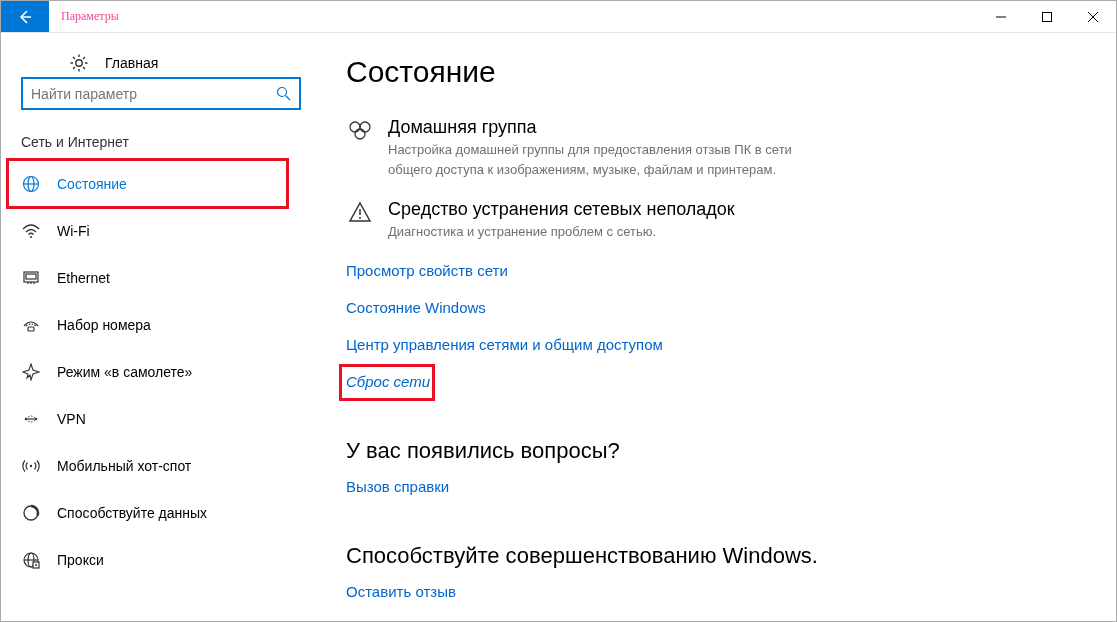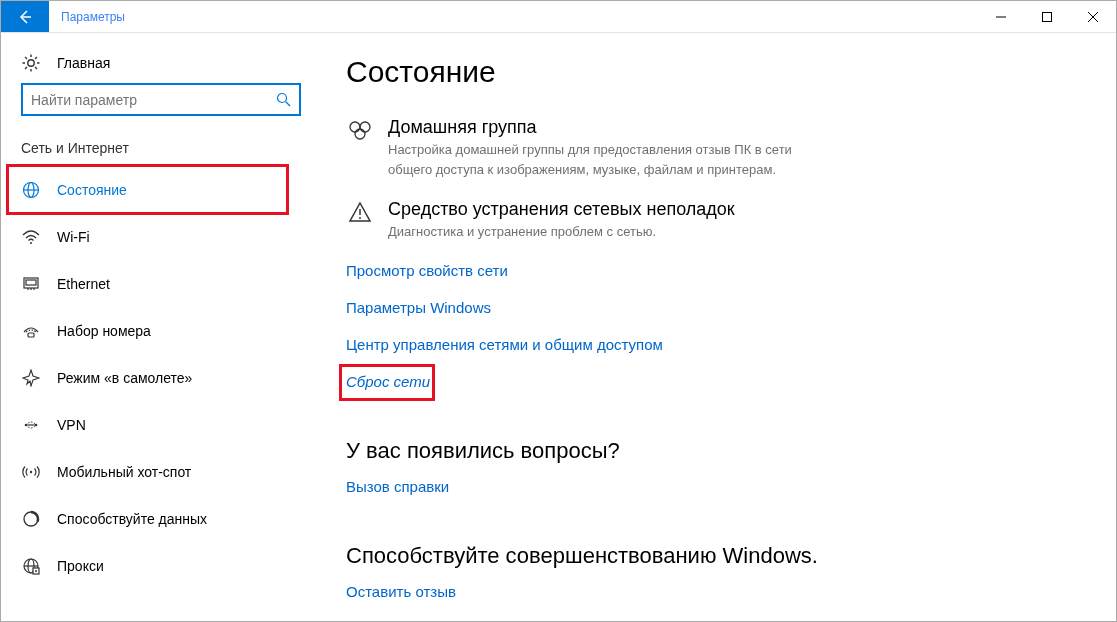--- a/index.html
+++ b/index.html
@@ -1,29 +1,29 @@
 <!DOCTYPE html>
 <html><head>
 <meta charset="utf-8">
 <style>
   * { box-sizing: border-box; margin: 0; padding: 0; font-family: "Segoe UI", Tahoma, Arial, sans-serif; }
   html,body { width:1117px; height:622px; background:#fff; overflow:hidden; }
   .window { width:1117px; height:622px; display:flex; flex-direction:column; border:1px solid #aaa; }
   
   .titlebar { height:32px; display:flex; align-items:stretch; border-bottom:1px solid #e5e5e5; }
   .back-btn { width:48px; background:#0078d7; color:#fff; display:flex; align-items:center; justify-content:center; cursor:pointer; }
-  .title-text { flex:1; display:flex; align-items:center; padding-left:12px; font-size:12px; color:#3b82f6; }
+  .title-text { flex:1; display:flex; align-items:center; padding-left:12px; font-size:12px; color:#ec4899;font-family:Liberation Serif, serif; }
   .win-controls { display:flex; }
   .win-btn { width:46px; display:flex; align-items:center; justify-content:center; font-size:10px; color:#000; cursor:pointer; }
   .win-btn.close { font-size:13px; }
   
   .body { flex:1; display:flex; overflow:hidden; }
   
   .sidebar { width:315px; padding:20px 0 0 0; overflow-y:auto; }
-  .home-row { display:flex; align-items:center; padding:0 20px 10px 20px; gap:16px; }
+  .home-row { display:flex; align-items:center; padding:0 20px 4px 20px; gap:16px;margin-left:48px; }
   .home-row .icon { width:20px; height:20px; display:flex; align-items:center; justify-content:center; color:#333; }
   .home-row .label { font-size:14px; color:#000; }
   .search-wrap { padding:0 20px 24px 20px; }
   .search-box { width:280px; height:33px; border:2px solid #0078d7; display:flex; align-items:center; padding:9px 8px; }
   .search-box input { flex:1; border:none; outline:none; font-size:14px; color:#666; background:transparent; }
   .search-box .search-icon { color:#0078d7; font-size:15px; }
   .cat-header { padding:0 20px 10px 20px; font-size:14px; color:#333; }
   .nav-item { display:flex; align-items:center; height:47px; padding:0 20px; gap:16px; cursor:pointer; }
   .nav-item.selected svg, .nav-item.selected .label { color:#0078d7; }
   .nav-item .icon { width:20px; height:20px; display:flex; align-items:center; justify-content:center; color:#333; }
@@ -249,21 +249,21 @@
               <circle cx="12" cy="17" r="1" fill="#333"></circle>
             </svg>
         </div>
         <div class="block-body">
           <div class="block-title">Средство устранения сетевых неполадок</div>
           <div class="block-sub">Диагностика и устранение проблем с сетью.</div>
         </div>
       </div>
 
       <div><span class="link">Просмотр свойств сети</span></div>
-      <div><span class="link">Параметры Windows</span></div>
+      <div><span class="link">Состояние Windows</span></div>
       <div><span class="link">Центр управления сетями и общим доступом</span></div>
       <div class="link-wrap">
         <span class="link">Сброс сети</span>
         <div class="highlight-red" style="left:-7px; top:-9px; width:96px; height:37px;"></div>
       </div>
 
       <div class="heading2">У вас появились вопросы?</div>
       <div><span class="link">Вызов справки</span></div>
 
       <div class="heading2">Способствуйте совершенствованию Windows.</div>

